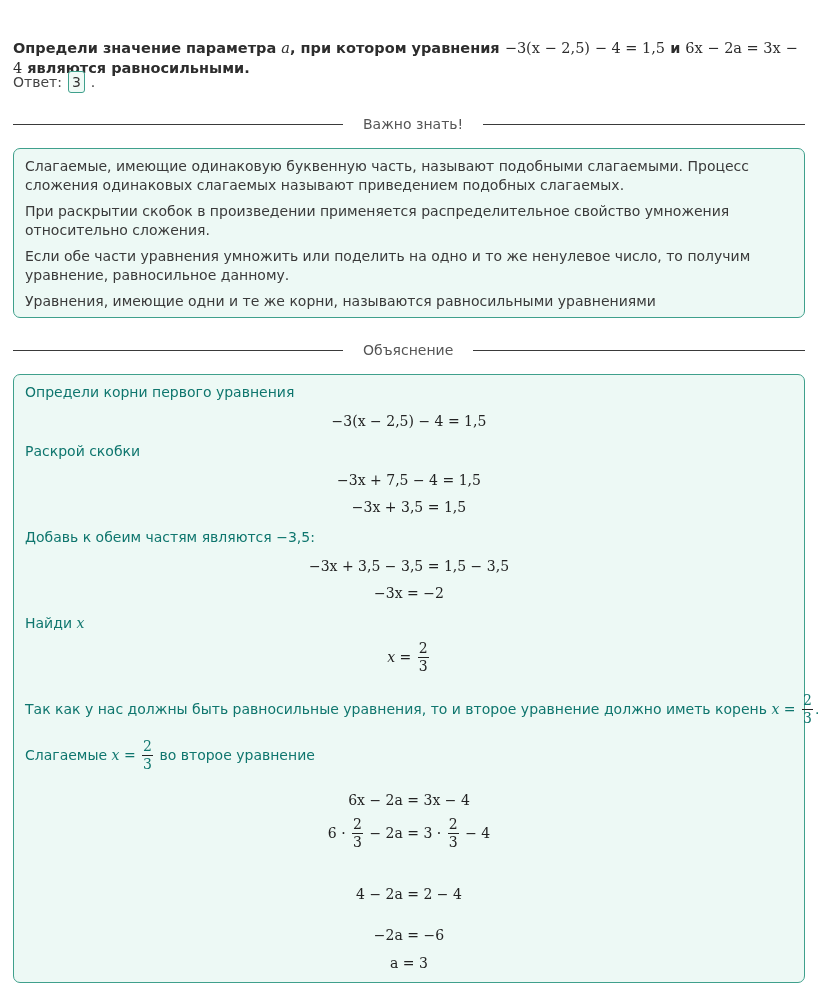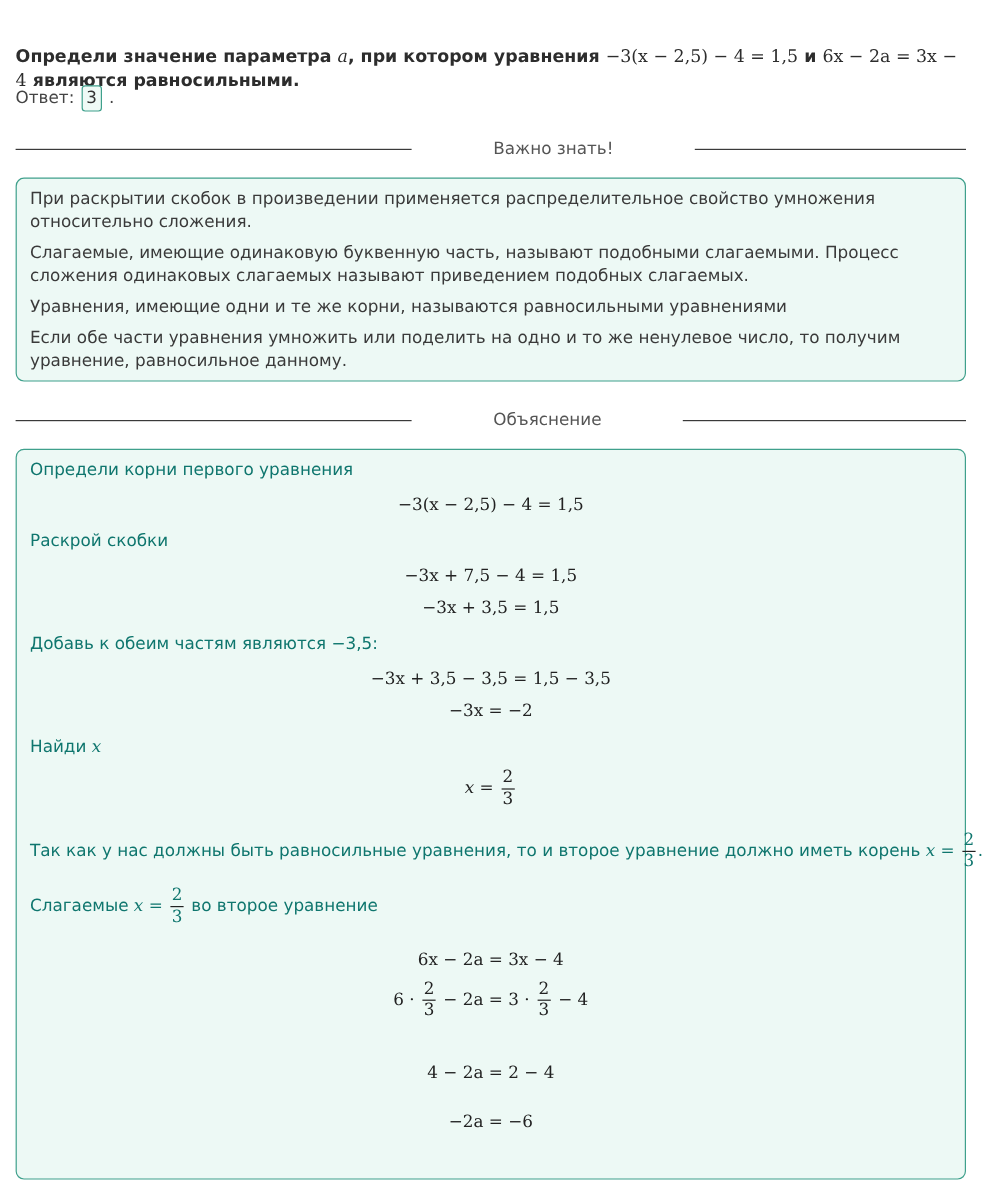--- a/index.html
+++ b/index.html
@@ -22,21 +22,21 @@
   }
   .answer-box {
     display: inline-block; margin-left: 6px; padding: 0 3px;
     border: 1px solid #3fa08c; border-radius: 3px; background: #effaf6;
     font-size: 14px; line-height: 20px; color: #333;
   }
   .answer-dot { margin-left: 6px; }
 
   .divider {
     position: absolute; left: 13px; width: 792px; height: 20px;
-    display: flex; align-items: center; gap: 48px;
+    display: flex; align-items: center;
   }
   .divider .line { flex: 1; height: 1px; background: #3a3a3a; }
   .divider .label { padding: 0 20px; font-size: 14px; color: #555; white-space: nowrap; }
   .divider.d1 { top: 114px; }
   .divider.d1 .line.l { flex: 0 0 330px; }
   .divider.d2 { top: 340px; }
   .divider.d2 .line.l { flex: 0 0 330px; }
 
   .panel {
     position: absolute; left: 13px; width: 792px;
@@ -82,24 +82,24 @@
   <span class="answer-dot">.</span>
 </div>
 
 <div class="divider d1">
   <div class="line l"></div>
   <span class="label">Важно знать!</span>
   <div class="line"></div>
 </div>
 
 <div class="panel info">
+  <p>Слагаемые, имеющие одинаковую буквенную часть, называют подобными слагаемыми. Процесс сложения одинаковых слагаемых называют приведением подобных слагаемых.</p>
   <p>При раскрытии скобок в произведении применяется распределительное свойство умножения относительно сложения.</p>
-  <p>Слагаемые, имеющие одинаковую буквенную часть, называют подобными слагаемыми. Процесс сложения одинаковых слагаемых называют приведением подобных слагаемых.</p>
+  <p>Если обе части уравнения умножить или поделить на одно и то же ненулевое число, то получим уравнение, равносильное данному.</p>
   <p>Уравнения, имеющие одни и те же корни, называются равносильными уравнениями</p>
-  <p>Если обе части уравнения умножить или поделить на одно и то же ненулевое число, то получим уравнение, равносильное данному.</p>
 </div>
 
 <div class="divider d2">
   <div class="line l"></div>
   <span class="label">Объяснение</span>
   <div class="line"></div>
 </div>
 
 <div class="panel expl">
   <div class="step-text" style="top:8px">Определи корни первого уравнения</div>
@@ -154,13 +154,14 @@
     <span>− 2a = 3 ·</span>
     <span class="frac">
       <span class="num">2</span>
       <span class="den">3</span>
     </span>
     <span>− 4</span>
   </div>
 
   <div class="eq" style="top:510px">4 − 2a = 2 − 4</div>
   <div class="eq" style="top:551px">−2a = −6</div>
+  <div class="eq" style="top:579px">a = 3</div>
 </div>
 
 </body></html>

